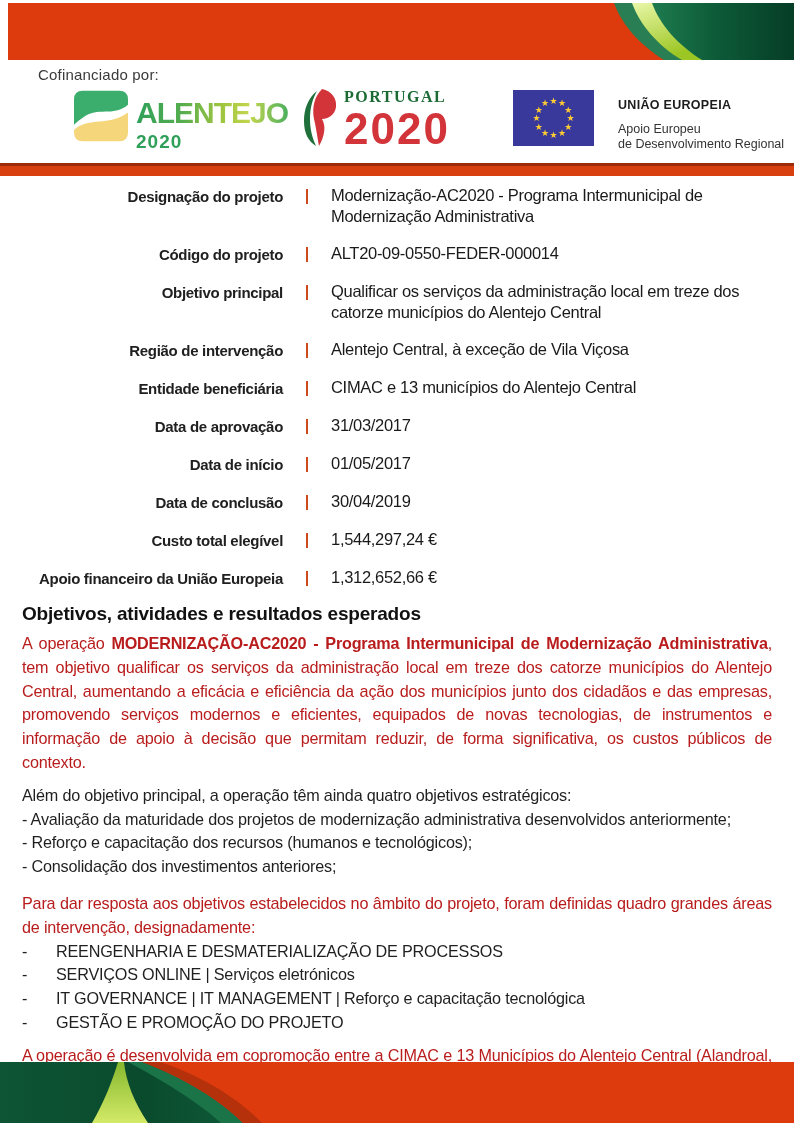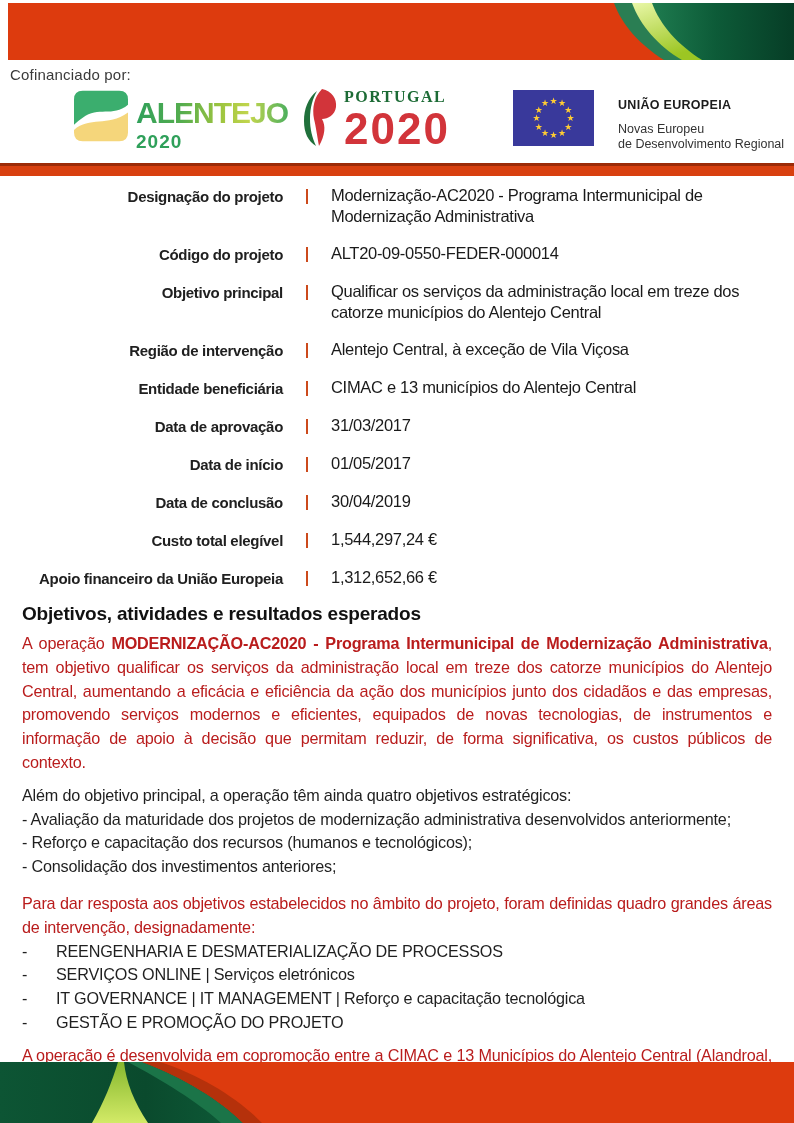--- a/index.html
+++ b/index.html
@@ -4,21 +4,21 @@
 <style>
   html,body{margin:0;padding:0;}
   body{
     width:794px;height:1123px;position:relative;overflow:hidden;
     background:#ffffff;font-family:"Liberation Sans",sans-serif;color:#222;
   }
   
   .top-band{position:absolute;top:3px;left:8px;right:0;height:57px;background:#DD3B0E;}
   .top-band svg{position:absolute;right:0;top:0;display:block;}
   
-  .cofinance{position:absolute;top:66px;left:10px;font-size:15px;color:#3a3a3a;letter-spacing:.2px;}
+  .cofinance{position:absolute;top:66px;left:38px;font-size:15px;color:#3a3a3a;letter-spacing:.2px;}
   .logo-alentejo{position:absolute;left:74px;top:88px;display:flex;align-items:flex-start;}
   .al-text{margin-left:8px;margin-top:10px;line-height:1;}
   .al-name{
     font-weight:bold;font-size:30px;letter-spacing:-1px;
     background:linear-gradient(90deg,#2fa05a 0%,#55ad4e 30%,#9cc43f 55%,#c3d64e 75%,#4caf5e 100%);
     -webkit-background-clip:text;background-clip:text;color:transparent;
   }
   .al-year{font-weight:bold;font-size:19px;color:#2fa05a;margin-top:4px;letter-spacing:1px;}
   .logo-portugal{position:absolute;left:302px;top:89px;display:flex;align-items:flex-start;justify-content:center;}
   .pt-text{margin-left:6px;line-height:1;}
@@ -107,21 +107,21 @@
     <span style="left:49px;top:42.7px">★</span>
     <span style="left:40.5px;top:45px">★</span>
     <span style="left:32px;top:42.7px">★</span>
     <span style="left:25.8px;top:36.5px">★</span>
     <span style="left:23.5px;top:28px">★</span>
     <span style="left:25.8px;top:19.5px">★</span>
     <span style="left:32px;top:13.3px">★</span>
   </div>
   <div class="eu-text">
     <div class="eu-title">UNIÃO EUROPEIA</div>
-    <div class="eu-sub">Novas Europeu</div>
+    <div class="eu-sub">Apoio Europeu</div>
     <div class="eu-sub2">de Desenvolvimento Regional</div>
   </div>
 </div>
 
 <div class="separator"></div>
 
 <div class="content">
 
   <div class="details">
     <div class="dlabel">Designação do projeto</div>

